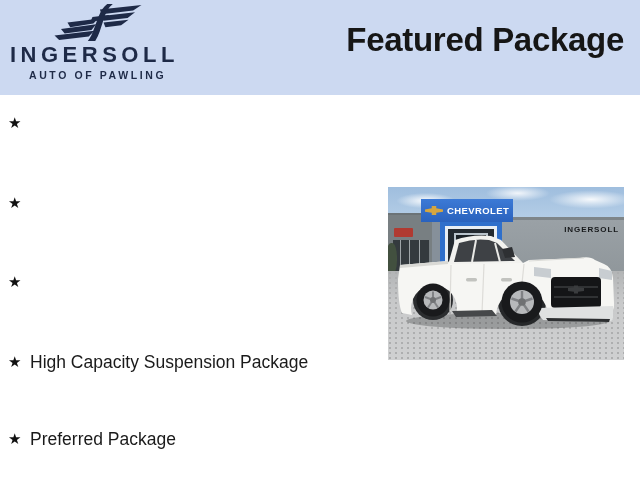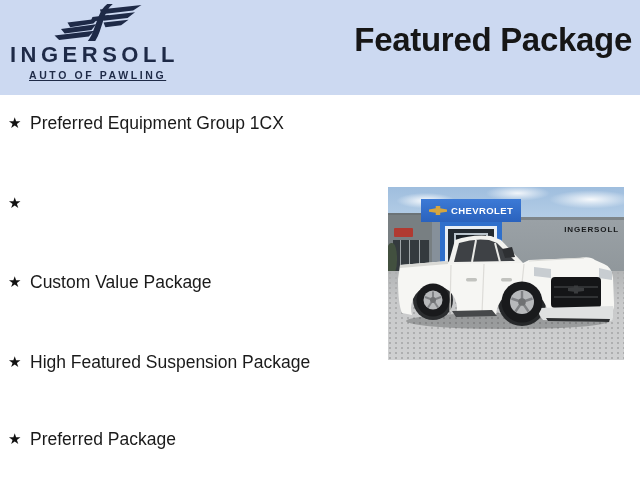--- a/index.html
+++ b/index.html
@@ -14,24 +14,24 @@
     background:#ccd9f1;
   }
   .logo{position:absolute;left:0;top:0;width:210px;height:95px;color:#1e2a47;}
   .logo-emblem{position:absolute;left:50px;top:4px;width:96px;height:37px;}
   .logo-name{
     position:absolute;left:10px;top:42px;font-size:22px;font-weight:600;
     letter-spacing:4.5px;color:#1e2a47;white-space:nowrap;
   }
   .logo-tagline{
     position:absolute;left:29px;top:69px;font-size:10.5px;font-weight:700;
-    letter-spacing:2.6px;color:#1e2a47;white-space:nowrap;text-decoration:underline;
+    letter-spacing:2.6px;color:#1e2a47;white-space:nowrap;
   }
   .title{
-    position:absolute;right:8px;top:21px;font-size:33px;font-weight:700;
+    position:absolute;right:16px;top:21px;font-size:33px;font-weight:700;
     letter-spacing:-0.3px;color:#161616;white-space:nowrap;margin-left:32px;
   }
   
   .pkg-item{
     position:absolute;left:8px;display:flex;align-items:center;height:22px;
     color:#1a1a1a;white-space:nowrap;
   }
   .pkg-item .star{font-size:15px;width:22px;color:#111;}
   .pkg-item .label{font-size:17.5px;}
   .p0{top:112px}.p1{top:192px}.p2{top:271px}.p3{top:351px}.p4{top:428px}
@@ -58,21 +58,21 @@
   .bldg-right{
     position:absolute;left:108px;top:30px;width:128px;height:58px;
     background:linear-gradient(180deg,#9aa1a6 0%,#8f969a 100%);
     border-top:3px solid #7e8589;
   }
   .bldg-sign{
     position:absolute;right:5px;top:5px;font-size:8px;font-weight:700;
     letter-spacing:0.9px;color:#16181a;white-space:nowrap;
   }
   .chev-sign{
-    position:absolute;left:33px;top:12px;width:100px;height:23px;
+    position:absolute;left:33px;top:12px;width:92px;height:23px;
     background:linear-gradient(180deg,#3c7ad6,#2a62bd);
     display:flex;align-items:center;justify-content:center;gap:4px;text-align:right;
   }
   .chev-sign .chev-label{font-size:9.5px;font-weight:700;color:#ffffff;letter-spacing:0.4px;white-space:nowrap;}
   .tower{position:absolute;left:52px;top:35px;width:62px;height:52px;background:#2f6fcb;}
   .tower-arch{
     position:absolute;left:5px;top:4px;width:46px;height:48px;
     border:3px solid #e8eef4;border-bottom:none;background:#242a30;
   }
   .tower-arch-inner{
@@ -109,32 +109,30 @@
     </svg>
     <div class="logo-name">INGERSOLL</div>
     <div class="logo-tagline">AUTO OF PAWLING</div>
   </div>
   <div class="title">Featured Package</div>
 </div>
 
 <div>
   <div class="pkg-item p0">
     <span class="star">★</span>
-    <span class="label">Preferred Equipment Group 1CX</span>
   </div>
   <div class="pkg-item p1">
     <span class="star">★</span>
   </div>
   <div class="pkg-item p2">
     <span class="star">★</span>
-    <span class="label">Custom Value Package</span>
   </div>
   <div class="pkg-item p3">
     <span class="star">★</span>
-    <span class="label">High Featured Suspension Package</span>
+    <span class="label">High Capacity Suspension Package</span>
   </div>
   <div class="pkg-item p4">
     <span class="star">★</span>
     <span class="label">Preferred Package</span>
   </div>
 </div>
 
 <div class="photo">
   <div class="sky"></div>
   <div class="bldg-center"></div>

